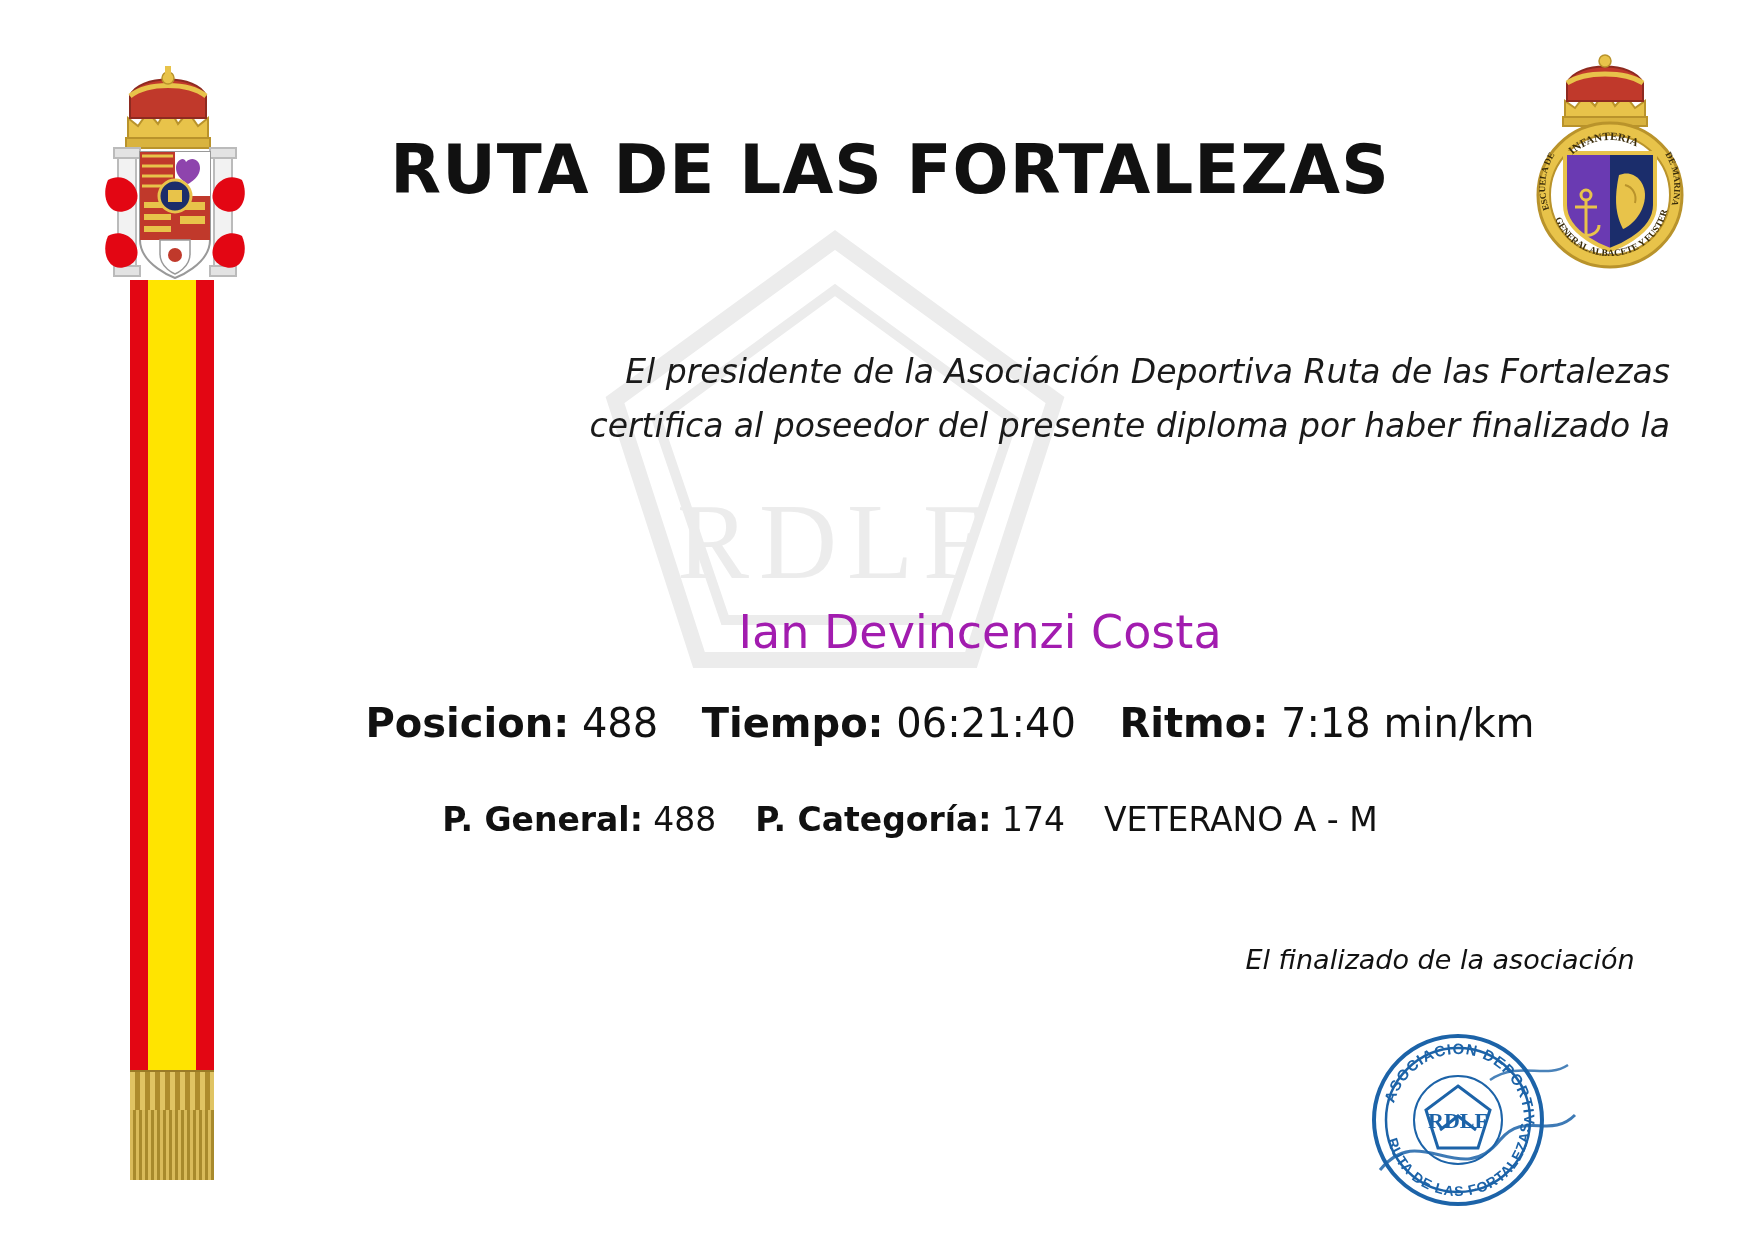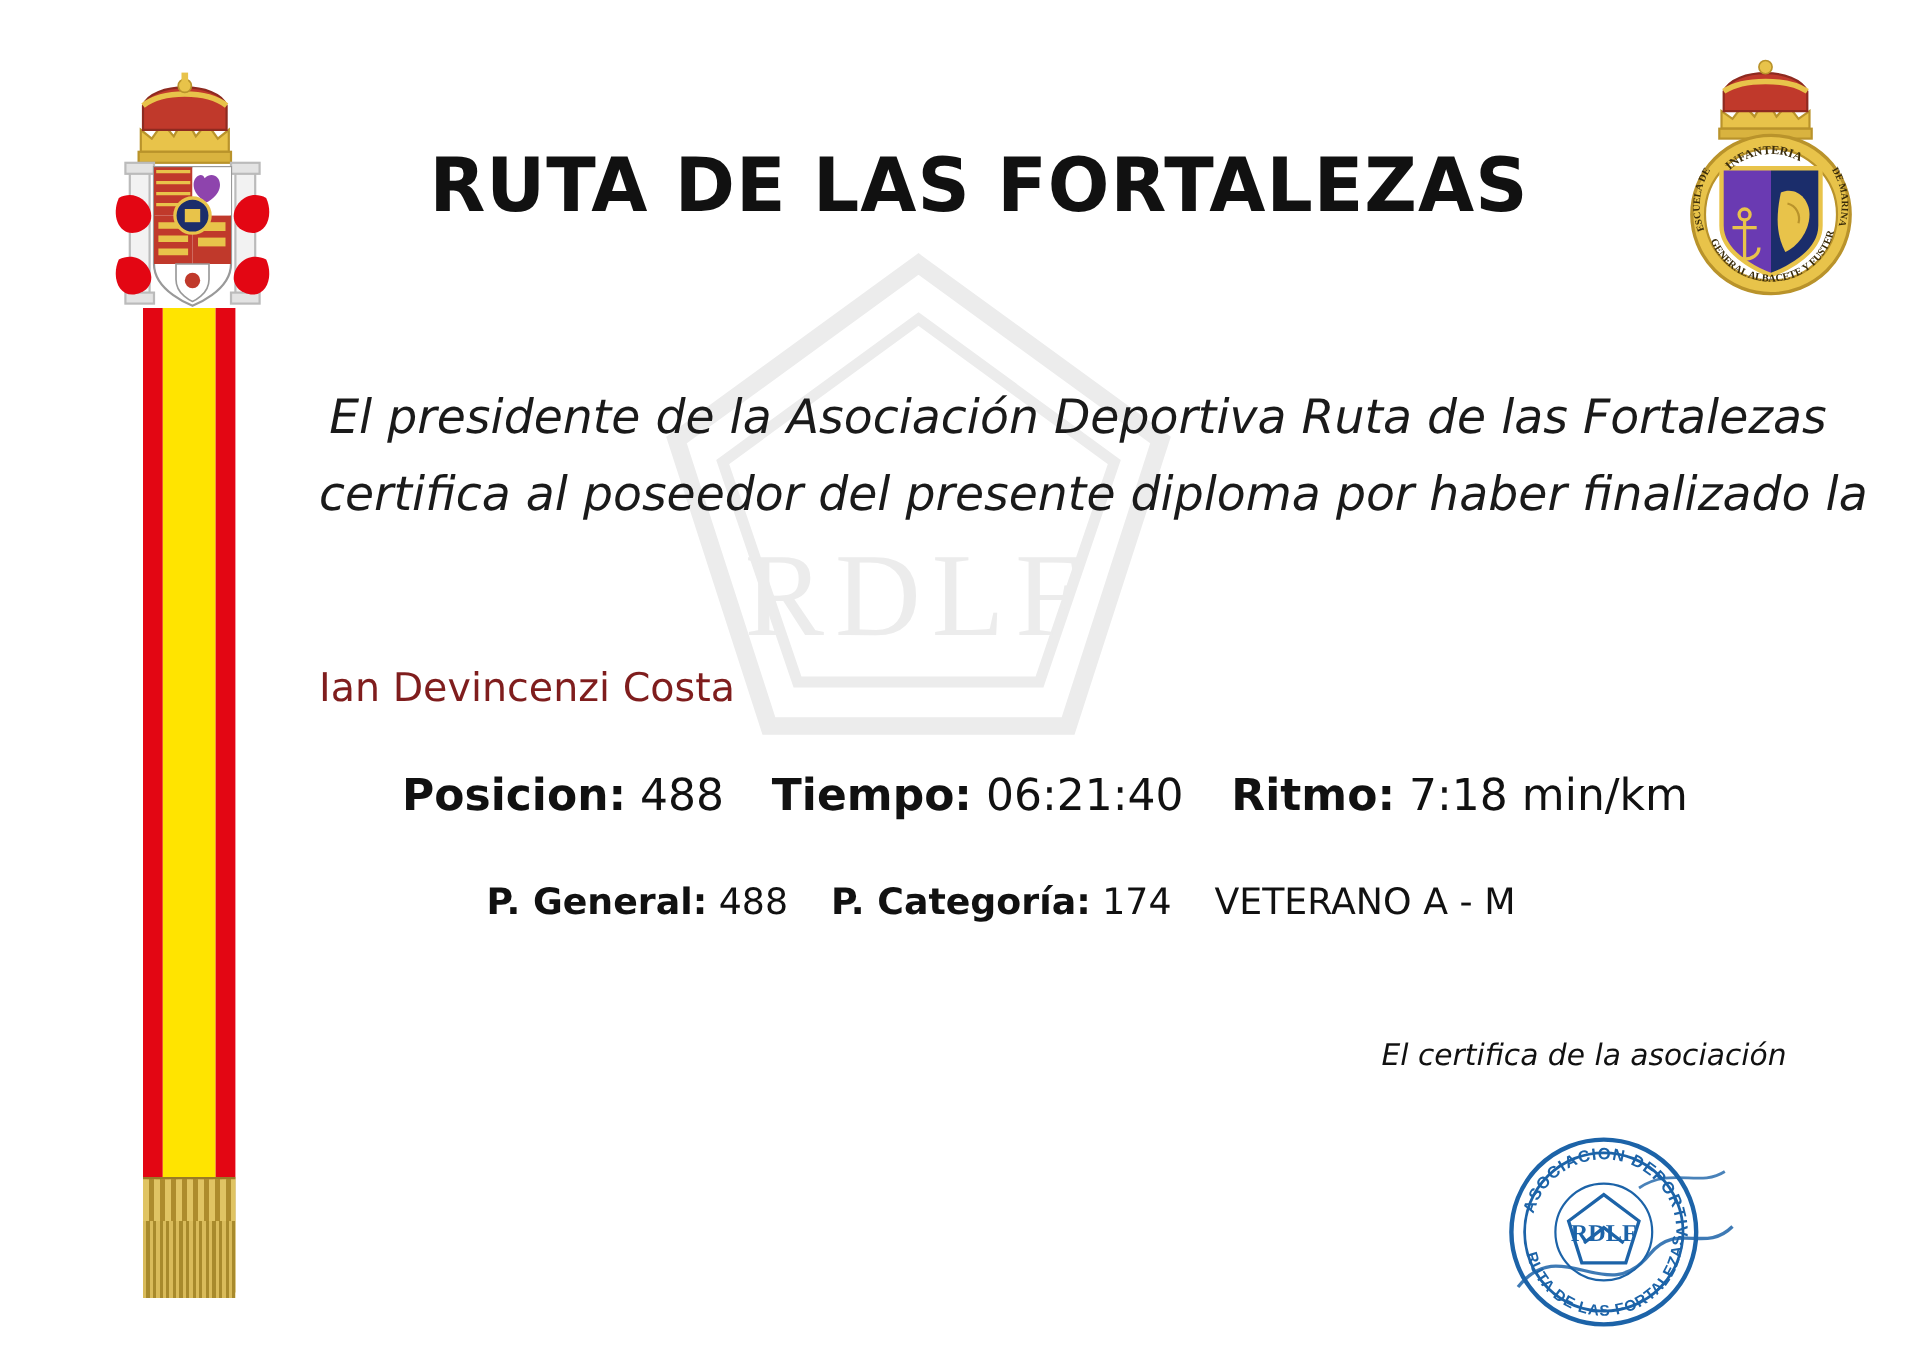--- a/index.html
+++ b/index.html
@@ -95,37 +95,38 @@
     transform: scaleX(0.97);
   }
 
   
   .body-text {
     position: absolute;
     left: 290px;
     top: 345px;
     width: 1380px;
     font-family: "DejaVu Sans", sans-serif;
-    font-size: 43px;
+    font-size: 33px;
     line-height: 1.63;
     color: #1a1a1a;
-    text-align: center;
+    text-align: right;
     font-style: italic;
   }
   .body-text .ln { display:block; white-space: nowrap; }
 
   
   .athlete-name {
     position: absolute;
     left: 290px;
     top: 605px;
     width: 1380px;
-    font-family: "DejaVu Sans", sans-serif;
-    font-size: 36px;
-    color: #7f1d1d;
+    text-align: center;
+    font-family: "DejaVu Sans", sans-serif;
+    font-size: 46px;
+    color: #a21caf;
   }
 
   
   .results-1 {
     position: absolute;
     left: 230px;
     top: 700px;
     width: 1440px;
     text-align: center;
     font-family: "DejaVu Sans", sans-serif;
@@ -319,21 +320,21 @@
   <b>P. General:</b>
   <span>488</span>
   <span class="gap"></span>
   <b>P. Categoría:</b>
   <span>174</span>
   <span class="gap"></span>
   <span>VETERANO A - M</span>
 </div>
 
 <div class="sign-block">
-  <div>El certifica de la asociación</div>
+  <div>El finalizado de la asociación</div>
 </div>
 
 <div class="stamp">
   <svg viewBox="0 0 250 200" xmlns="http://www.w3.org/2000/svg">
     <g stroke="#1c63a8" fill="none">
       <circle cx="118" cy="100" r="84" stroke-width="4"></circle>
       <circle cx="118" cy="100" r="72" stroke-width="2.5"></circle>
       <circle cx="118" cy="100" r="44" stroke-width="2"></circle>
       <polygon points="118,66 150,90 138,128 98,128 86,90" stroke-width="3"></polygon>
       <path d="M100,110 l18,-14 l18,14" stroke-width="3"></path>

